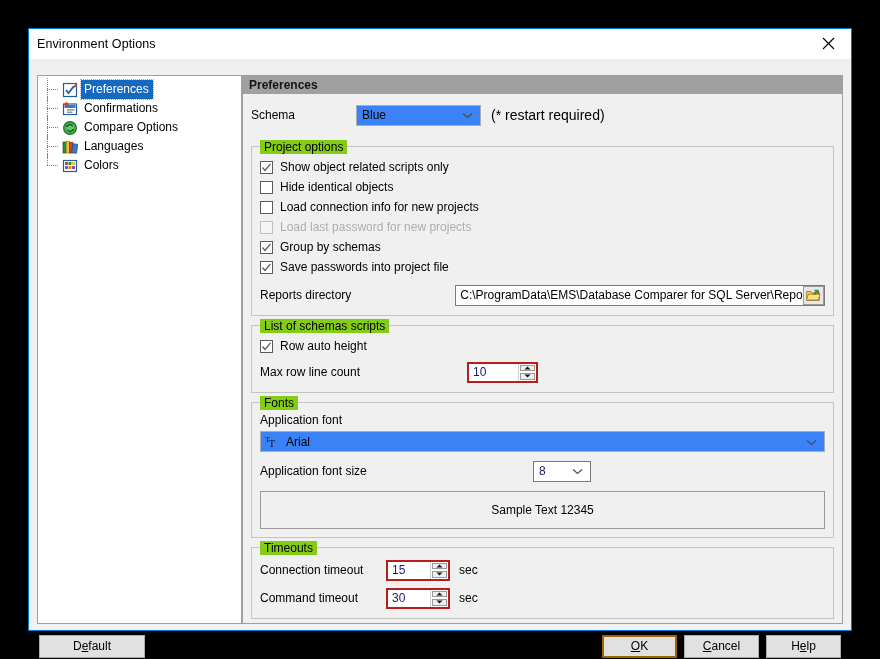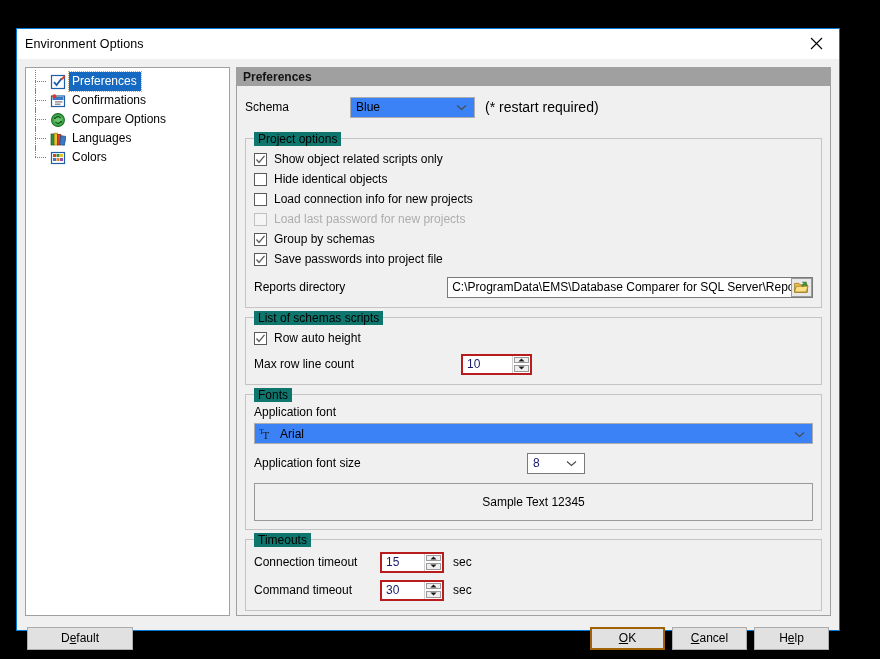--- a/index.html
+++ b/index.html
@@ -13,21 +13,21 @@
   body {
     font-family: "Liberation Sans", sans-serif;
     font-size: 12px;
     color: #000;
     -webkit-font-smoothing: none;
   }
 
   
   #window {
     position: absolute;
-    left: 16px;
+    left: 28px;
     top: 28px;
     width: 824px;
     height: 603px;
     background: #f0f0f0;
     border: 1px solid #0078d7;
     box-sizing: border-box;
     display: flex;
     flex-direction: column;
   }
 
@@ -56,23 +56,22 @@
     align-items: center;
     justify-content: center;
     cursor: default;
   }
   #close-btn svg { display: block; }
 
   
   #body-area {
     flex: 1 1 auto;
     display: flex;
-    padding: 8px 8px 0 8px;
-    box-sizing: border-box;
-    gap: 6px;
+    padding: 16px 8px 0 8px;
+    box-sizing: border-box;
     background: #f0f0f0;
     justify-content: space-between;
   }
 
   
   #tree {
     width: 205px;
     background: #ffffff;
     border: 1px solid #a0a0a0;
     box-sizing: border-box;
@@ -205,21 +204,21 @@
     border: 1px solid #c4c4c4;
     margin: 0 0 9px 2px;
     padding: 10px 8px 8px 8px;
     position: relative;
     box-sizing: border-box;
   }
   .group > .legend {
     position: absolute;
     top: -7px;
     left: 8px;
-    background: #0f766e;
+    background: #84cc16;
     padding: 0 4px;
     font-size: 12px;
     color: #000;
   }
 
   
   .cb-row {
     display: flex;
     align-items: center;
     height: 20px;

